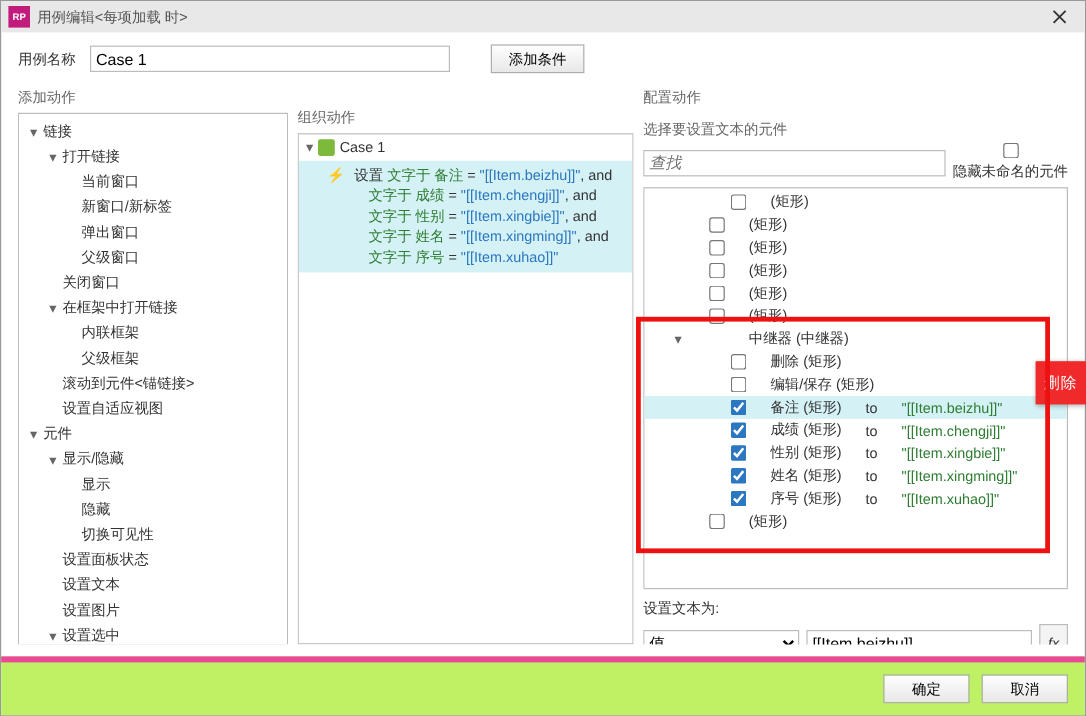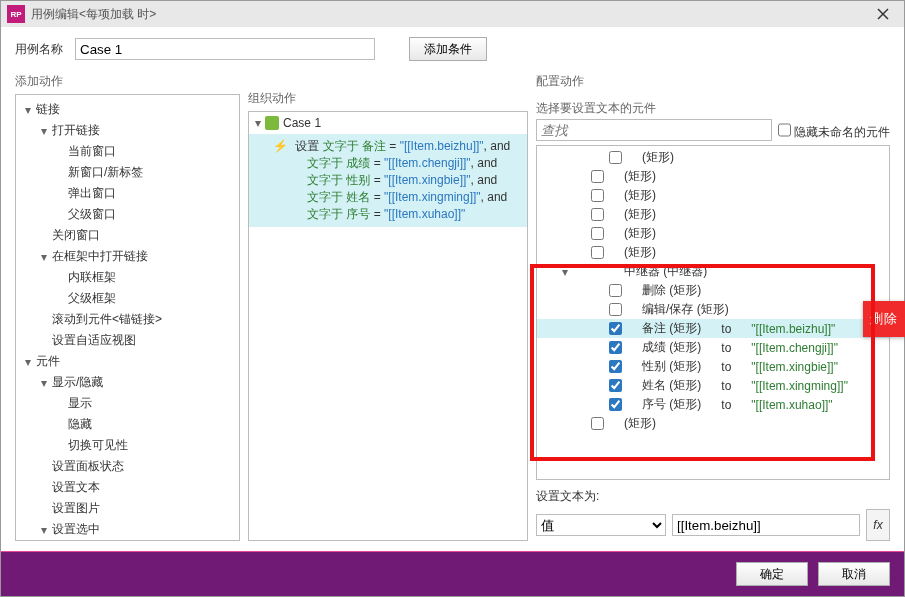--- a/index.html
+++ b/index.html
@@ -33,39 +33,39 @@
   .org-action { padding: 4px 6px 4px 24px; background: #d4f1f5; }
   .org-action .bolt { color:#999; margin-right:4px; }
   .set-line { color:#333; }
   .set-line .field { color:#2e7d32; }
   .set-line .expr { color:#2b77c0; }
   .set-sub { padding-left: 34px; }
   .right-sub { padding:4px 0; }
   .right-title { color:#666; padding:2px 0 2px 0; }
   .search-row { display:flex; align-items:center; gap:6px; padding:0 0 4px 0; }
   .search-row input { flex:1; height:22px; border:1px solid #bcbcbc; padding:0 4px; font-style:italic; color:#888; }
-  .hide-unnamed { display:flex; align-items:flex-end; gap:3px; }
+  .hide-unnamed { display:flex; align-items:center; gap:3px;flex-direction:column; }
   .widget-panel { border:1px solid #bcbcbc; height:335px; overflow:auto; position:relative; }
   .wtree { padding:2px 0; }
   .witem { display:flex; align-items:center; padding:1px 6px; gap:20px; white-space:nowrap; }
   .witem .tw { width:12px; text-align:center; color:#666; }
   .witem .cb { width:13px;height:13px; }
   .witem .name { }
   .witem .to { color:#333; }
   .witem .val { color:#2e7d32; }
   .witem.selected { background:#d4f1f5; }
   .wi-0 { padding-left: 22px; }
   .wi-1 { padding-left: 40px; }
   .highlight-box { position:absolute; border:4px solid #e11; pointer-events:none; }
   .setvalue-row { display:flex; flex-direction:column; padding-top:8px; gap:4px; }
   .setvalue-ctrls { display:flex; align-items:center; gap:6px; }
   .setvalue-ctrls select { width:130px; height:22px; border:1px solid #bcbcbc; background:#fff; }
   .setvalue-ctrls input { flex:1; height:22px; border:1px solid #bcbcbc; padding:0 4px; }
   .fx { width:24px; height:32px; border:1px solid #bcbcbc; background:#f4f4f4; display:flex; align-items:center; justify-content:center; font-style:italic; cursor:pointer; }
-  .footer { border-top:1px solid #ec4899; padding:10px 14px; display:flex; justify-content:flex-end; gap:10px; background:#701a75; }
+  .footer { border-top:5px solid #ec4899; padding:10px 14px; display:flex; justify-content:flex-end; gap:10px; background:#bef264; }
   .side-tag { position:absolute; right:-1px; top:300px; width:42px; height:36px; background:#f02a2a; color:#fff; display:flex; align-items:center; justify-content:center; font-size:13px; letter-spacing:1px; box-shadow:0 1px 4px rgba(0,0,0,.3); }
   input[type=checkbox] { accent-color:#2b77c0; }
 </style>
 </head>
 <body>
 
 <div class="window">
 
   <div class="titlebar">
     <div class="app-icon">RP</div>

